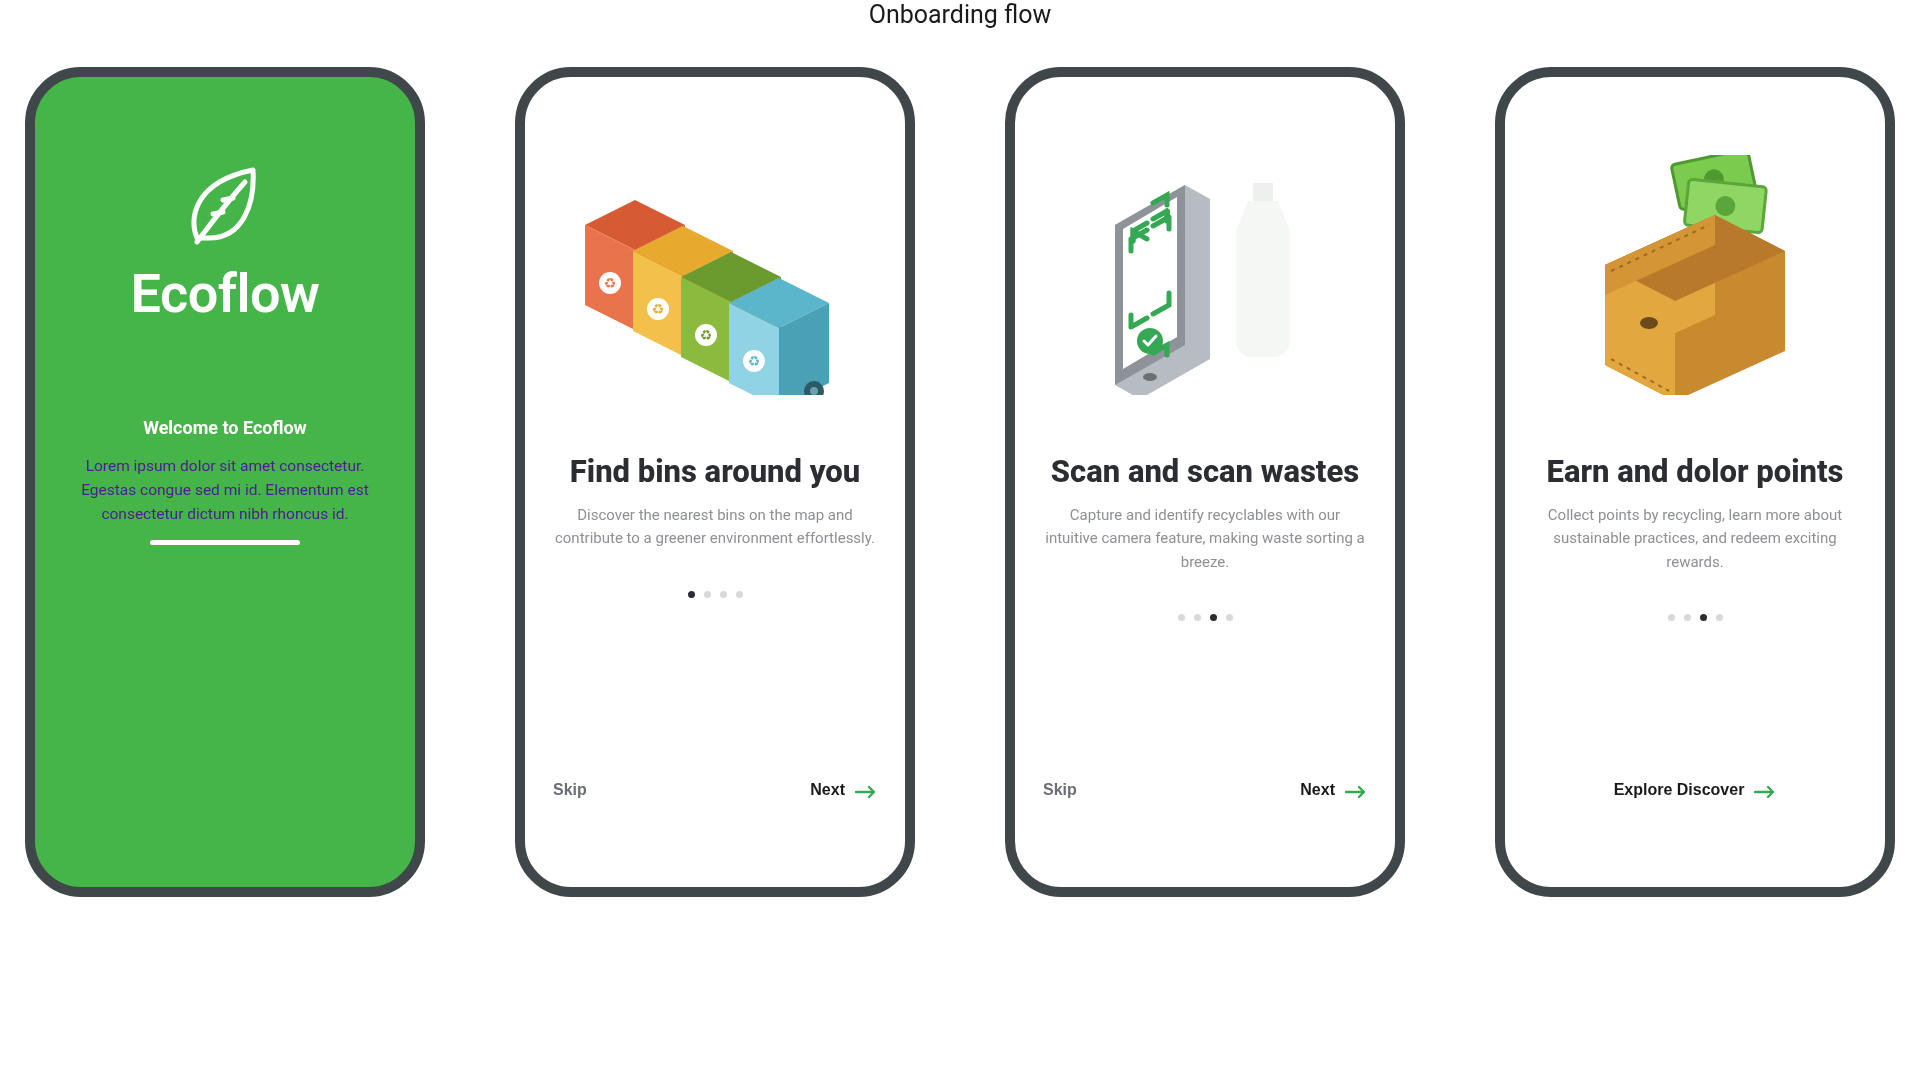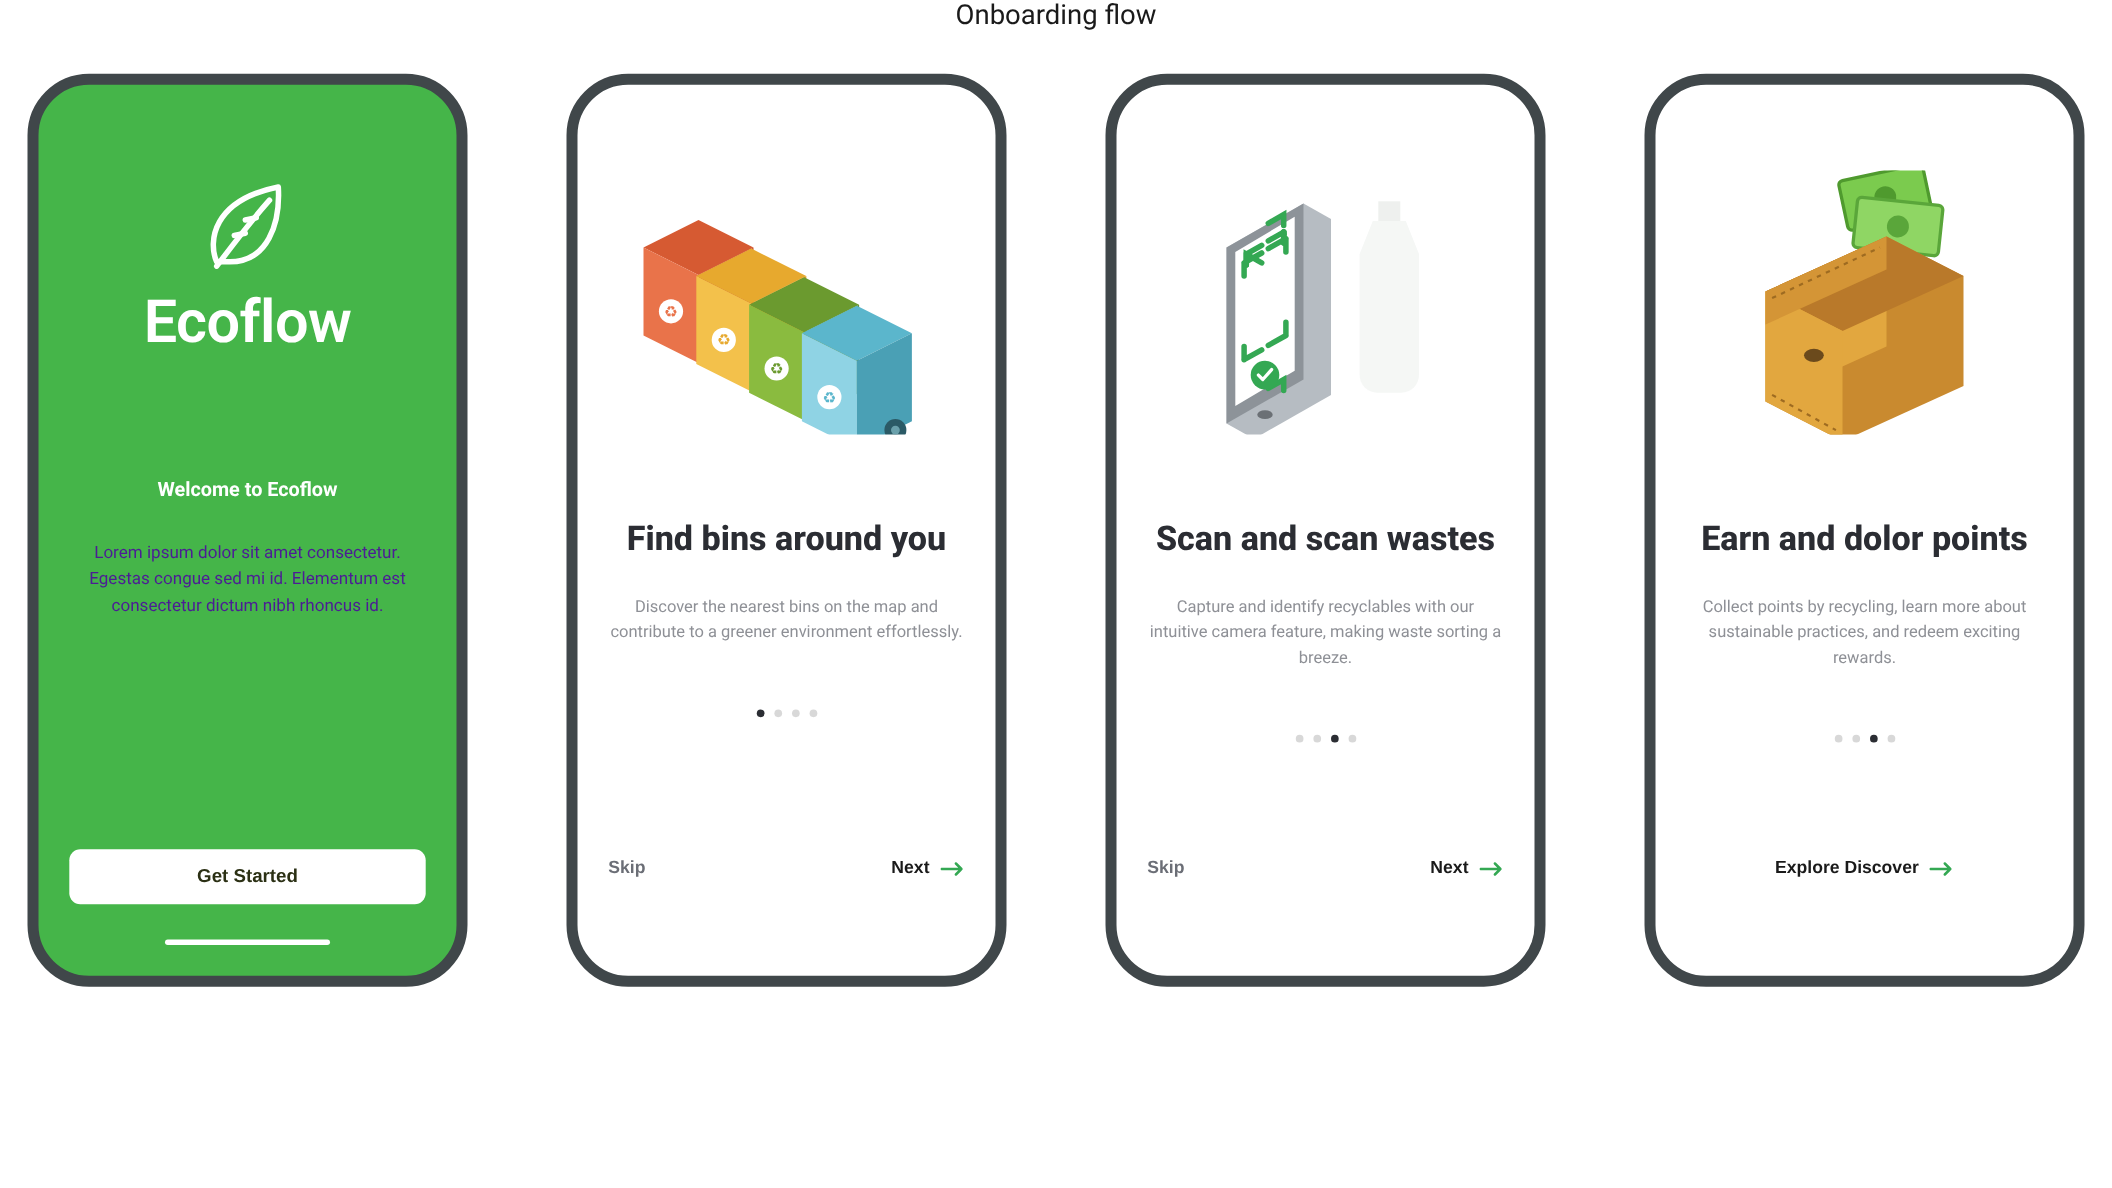--- a/index.html
+++ b/index.html
@@ -31,21 +31,20 @@
     position: relative;
     overflow: hidden;
   }
   .phone.green { background: #45b549; }
   .phone-inner {
     width: 100%;
     height: 100%;
     padding: 28px 28px 28px 28px;
     display: flex;
     flex-direction: column;
-    gap: 18px;
   }
   
   .logo-block {
     margin-top: 55px;
     text-align: center;
     color: #fff;
   }
   .leaf-icon {
     display: inline-block;
   }
@@ -142,21 +141,21 @@
     cursor: pointer;
   }
   .next-btn {
     background: none;
     border: none;
     font-size: 16px;
     font-weight: 800;
     color: #1a1a1a;
     cursor: pointer;
     display: flex;
-    align-items: center;
+    align-items: flex-end;
     gap: 10px;
   }
   .arrow svg { display: block; }
 </style>
 </head>
 <body>
 
 <div class="page-title">Onboarding flow</div>
 
 <div class="phones">
@@ -168,21 +167,20 @@
           <svg width="84" height="92" viewBox="0 0 84 92" fill="none">
             <path d="M14 78 C6 60 10 22 70 10 C72 44 60 78 26 78 C22 78 18 78 14 78 Z" stroke="#ffffff" stroke-width="5" stroke-linecap="round" stroke-linejoin="round" fill="none"></path>
             <path d="M14 82 C32 58 46 40 62 22" stroke="#ffffff" stroke-width="5" stroke-linecap="round"></path>
             <path d="M30 54 L40 52 M40 40 L50 38" stroke="#ffffff" stroke-width="5" stroke-linecap="round"></path>
           </svg>
         </span>
         <div class="brand">Ecoflow</div>
       </div>
       <div class="welcome-title">Welcome to Ecoflow</div>
       <div class="welcome-body">Lorem ipsum dolor sit amet consectetur. Egestas congue sed mi id. Elementum est consectetur dictum nibh rhoncus id.</div>
-      <button class="cta-button">Get Started</button>
       <div class="home-indicator"></div>
     </div>
   </div>
 
   <div class="phone">
     <div class="phone-inner">
       <div class="illus-zone">
         <svg width="280" height="240" viewBox="0 0 280 240">
 
           <g transform="translate(10,40)">

